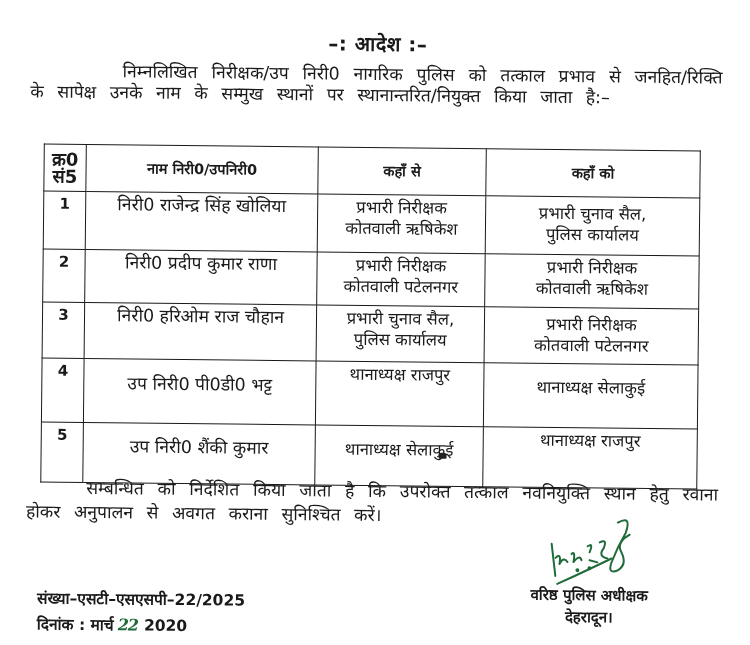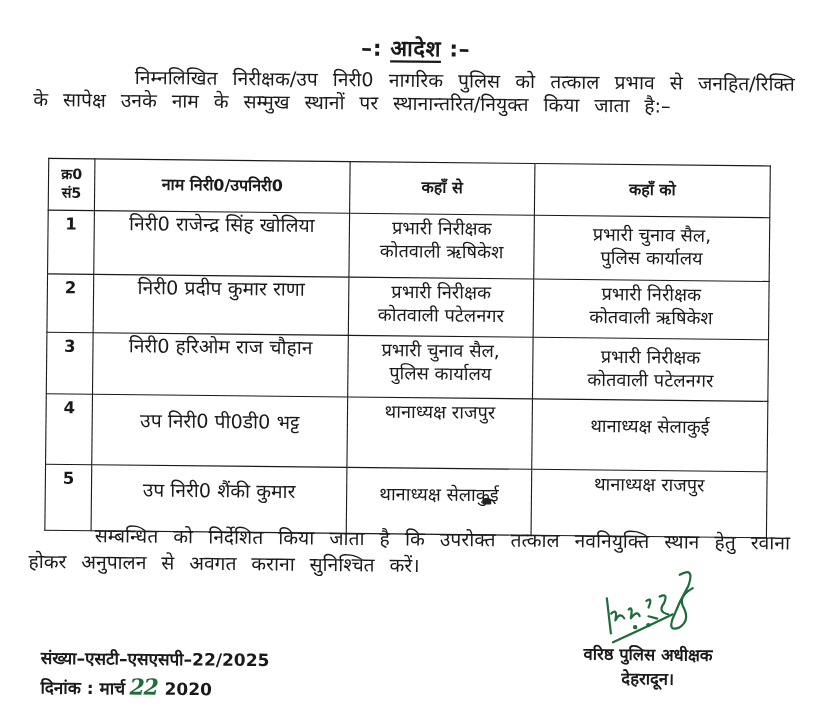--- a/index.html
+++ b/index.html
@@ -26,21 +26,20 @@
       position: absolute;
       top: 30px;
       left: 0;
       width: 750px;
       text-align: center;
       font-size: 20px;
       font-weight: bold;
       letter-spacing: 0.5px;
     }
     .title .u {
-      text-decoration: underline;
       text-underline-offset: 4px;
     }
     .para {
       position: absolute;
       left: 28px;
       width: 692px;
       font-size: 17.5px;
       line-height: 21px;
       text-align: justify;
       word-spacing: 8px;
@@ -66,21 +65,21 @@
       font-size: 16.5px;
       line-height: 21px;
     }
     th {
       font-weight: bold;
       font-size: 14.5px;
       vertical-align: middle;
       height: 42px;
     }
     th.sno {
-      font-size: 13px;
+      font-size: 18px;
       line-height: 17px;
       padding: 0 2px;
     }
     td.sno {
       font-weight: bold;
       font-size: 15px;
     }
     td.name {
       font-size: 17.5px;
     }
@@ -115,21 +114,21 @@
       left: 40px;
       top: 590px;
       font-size: 15.5px;
       font-weight: bold;
       line-height: 25px;
     }
     .ref .hand {
       color: #1f6b3a;
       font-family: "DejaVu Serif", serif;
       font-style: italic;
-      font-size: 20px;
+      font-size: 16px;
       font-weight: bold;
       margin: 0 6px 0 4px;
       letter-spacing: -1px;
     }
     .sign-block {
       position: absolute;
       left: 502px;
       top: 582px;
       width: 180px;
       text-align: center;

